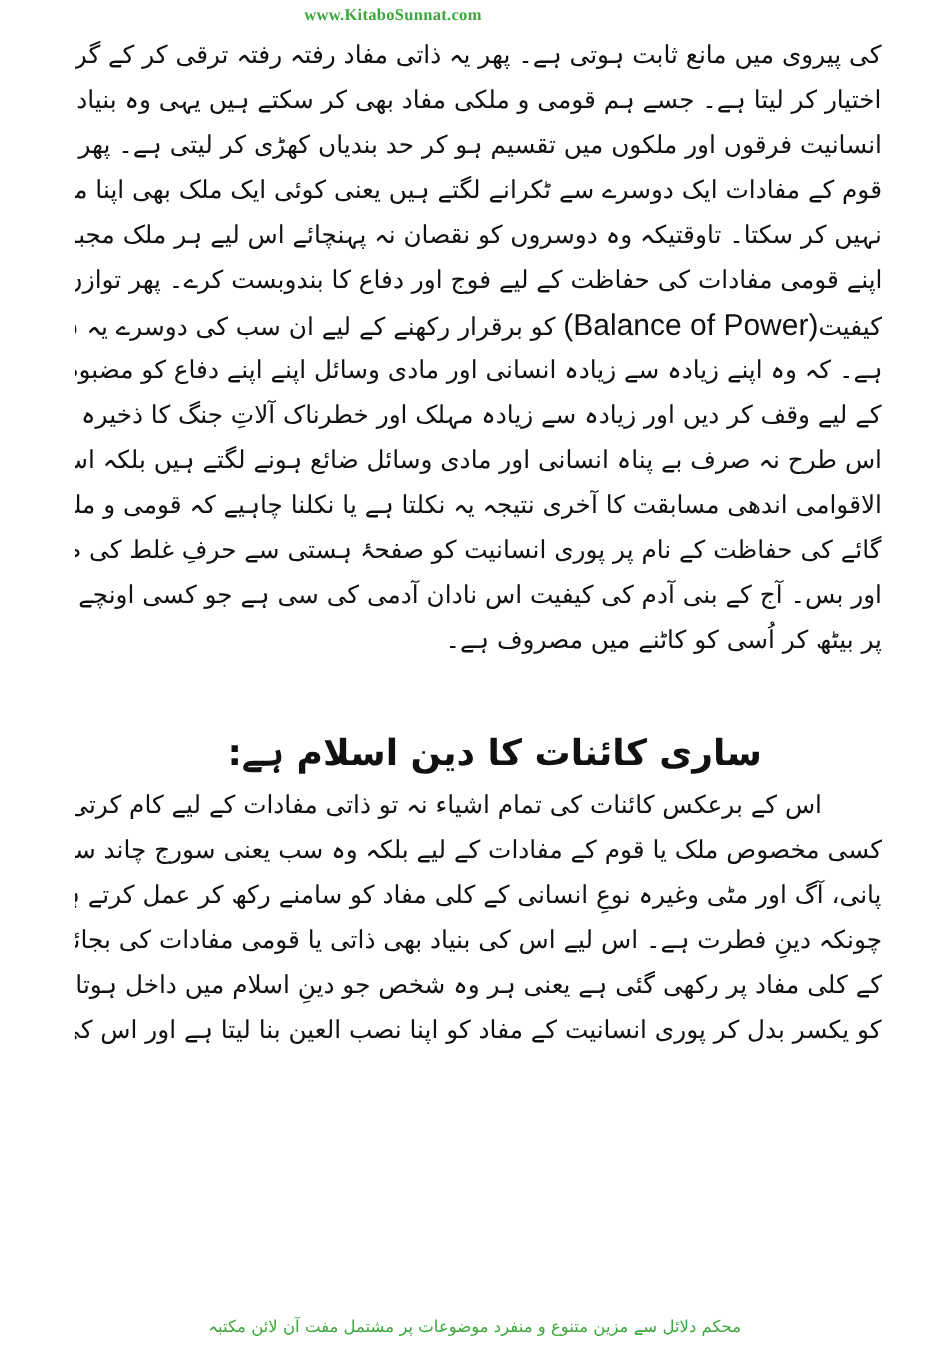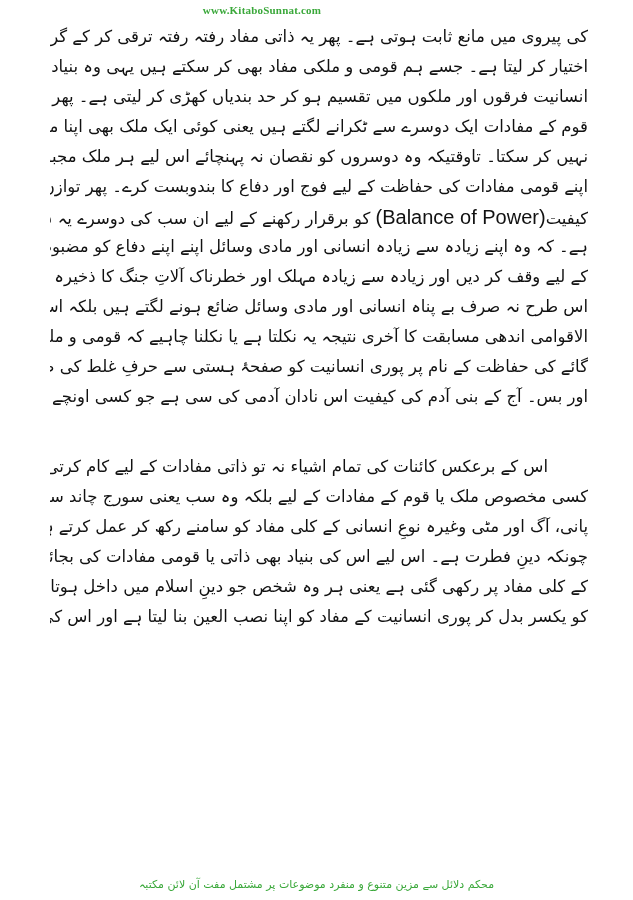--- a/index.html
+++ b/index.html
@@ -97,24 +97,26 @@
     <div class="line"><span>کیفیت</span><span class="latin">(Balance of Power)</span><span> کو برقرار رکھنے کے لیے ان سب کی دوسرے یہ ہوتی</span></div>
     <div class="line">ہے۔ کہ وہ اپنے زیادہ سے زیادہ انسانی اور مادی وسائل اپنے اپنے دفاع کو مضبوط کرنے</div>
     <div class="line last">کے لیے وقف کر دیں اور زیادہ سے زیادہ مہلک اور خطرناک آلاتِ جنگ کا ذخیرہ کر لیں۔</div>
   </div>
 
   <div>
     <div class="line">اس طرح نہ صرف بے پناہ انسانی اور مادی وسائل ضائع ہونے لگتے ہیں بلکہ اس بین</div>
     <div class="line">الاقوامی اندھی مسابقت کا آخری نتیجہ یہ نکلتا ہے یا نکلنا چاہیے کہ قومی و ملکی مفادات کی مقدس</div>
     <div class="line">گائے کی حفاظت کے نام پر پوری انسانیت کو صفحۂ ہستی سے حرفِ غلط کی طرح مٹا دیا جائے</div>
     <div class="line">اور بس۔ آج کے بنی آدم کی کیفیت اس نادان آدمی کی سی ہے جو کسی اونچے درخت کی شاخ</div>
+    <div class="line last">پر بیٹھ کر اُسی کو کاٹنے میں مصروف ہے۔</div>
   </div>
 
   <div class="section-gap"></div>
 
+  <div class="section-heading">ساری کائنات کا دین اسلام ہے:</div>
 
   <div>
     <div class="line indent">اس کے برعکس کائنات کی تمام اشیاء نہ تو ذاتی مفادات کے لیے کام کرتی ہیں نہ</div>
     <div class="line">کسی مخصوص ملک یا قوم کے مفادات کے لیے بلکہ وہ سب یعنی سورج چاند ستارے، ہوا،</div>
     <div class="line">پانی، آگ اور مٹی وغیرہ نوعِ انسانی کے کلی مفاد کو سامنے رکھ کر عمل کرتے ہیں۔ پھر اسلام</div>
     <div class="line">چونکہ دینِ فطرت ہے۔ اس لیے اس کی بنیاد بھی ذاتی یا قومی مفادات کی بجائے انسانیت</div>
     <div class="line">کے کلی مفاد پر رکھی گئی ہے یعنی ہر وہ شخص جو دینِ اسلام میں داخل ہوتا ہے۔ وہ اپنی پہلی روش</div>
     <div class="line">کو یکسر بدل کر پوری انسانیت کے مفاد کو اپنا نصب العین بنا لیتا ہے اور اس کی اصل کوشش یہ</div>
   </div>
 

